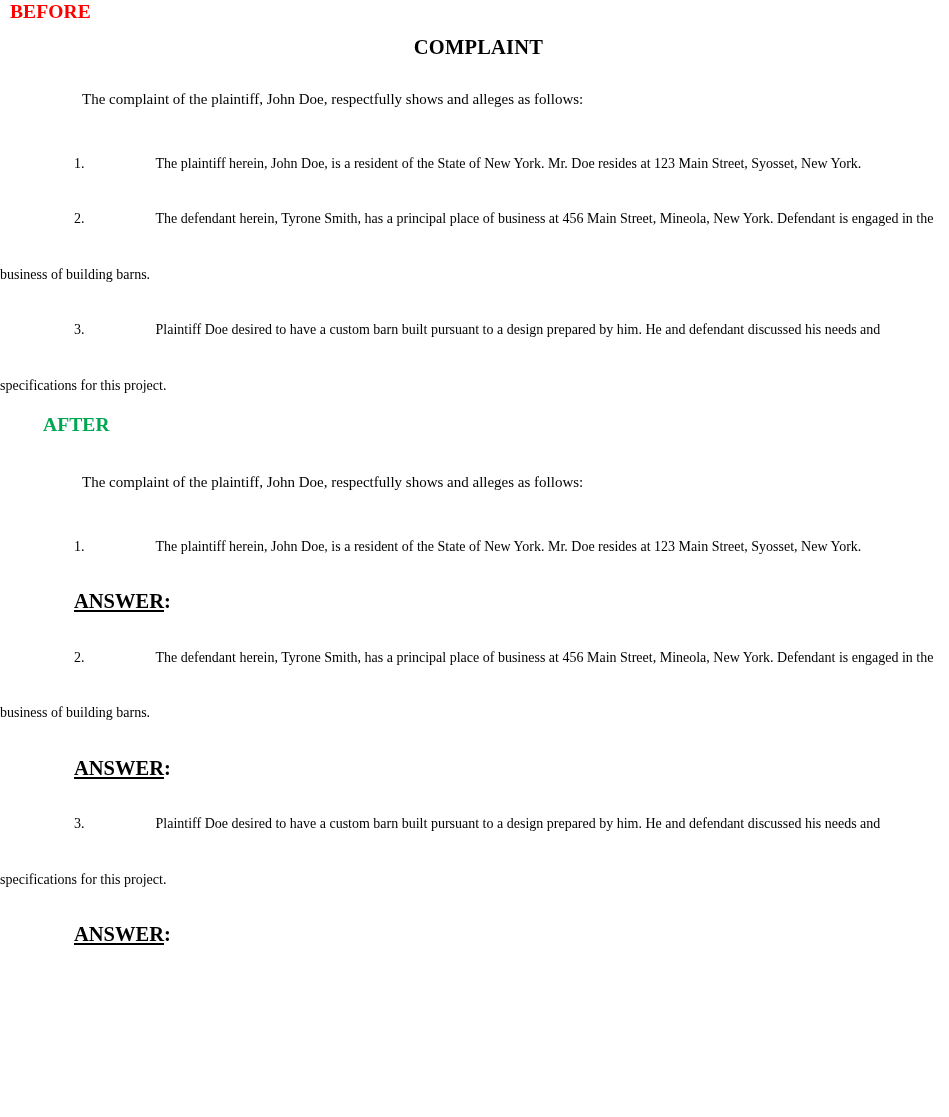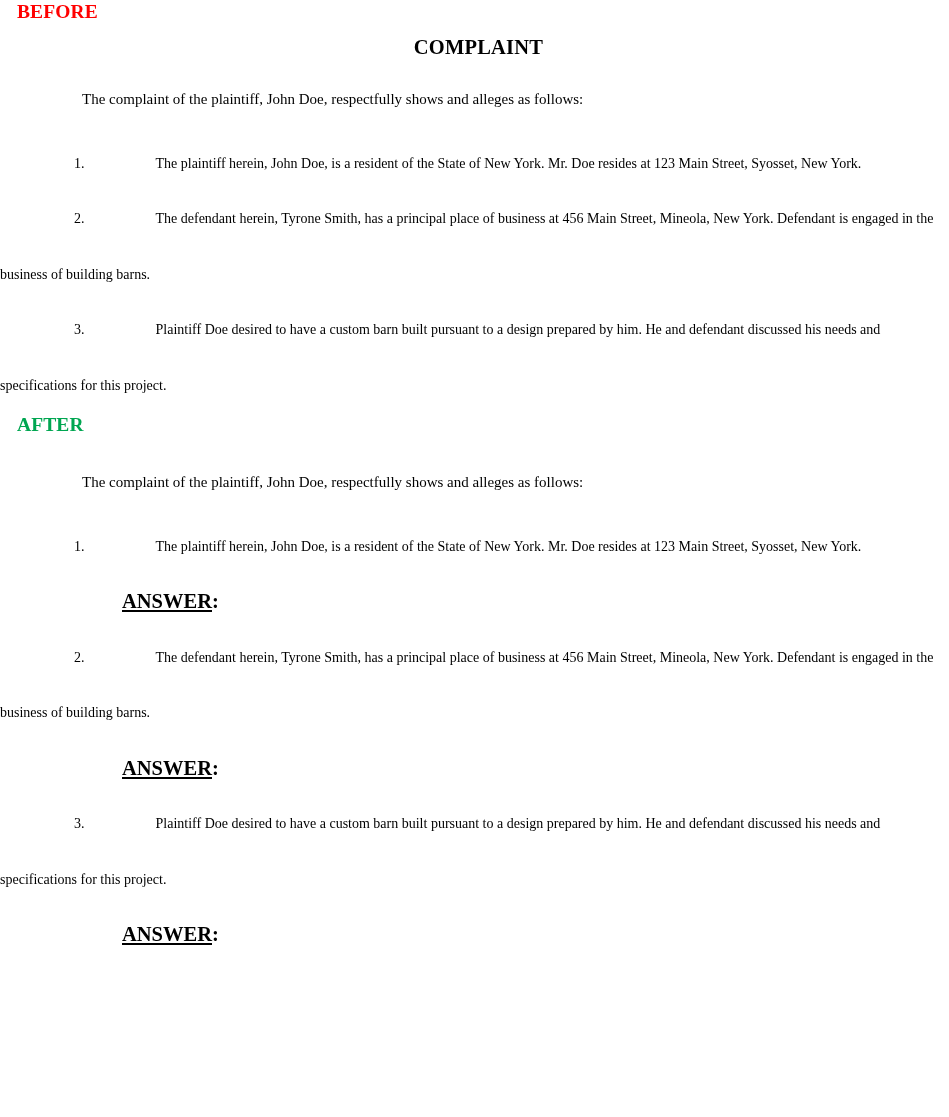--- a/index.html
+++ b/index.html
@@ -24,25 +24,25 @@
     box-sizing: border-box;
     overflow: hidden;
   }
 
   
   .marker {
     font-size: 19.5px;
     font-weight: bold;
     line-height: 24px;
     letter-spacing: 0.1px;
-    padding-left: 17px;
+    padding-left: 10px;
     margin: 0;
   }
   .marker-before { color: #ff0000; }
-  .marker-after  { color: #00a651; }
+  .marker-after  { color: #00a651; margin-left: 33px; }
 
   
   .doc-heading {
     font-size: 20.5px;
     font-weight: bold;
     text-align: center;
     line-height: 30px;
     margin: 0;
     letter-spacing: 0.2px;
     padding-left: 8px;
@@ -70,21 +70,20 @@
     width: 71px;
   }
 
   
   .answer-line {
     font-size: 20.5px;
     line-height: 55.5px;
     margin: 0;
     text-indent: 74px;
     font-weight: bold;
-    padding-left: 48px;
   }
   .answer-line .answer-word {
     text-decoration: underline;
     text-underline-offset: 2px;
   }
   .answer-line .answer-colon {
     text-decoration: none;
   }
 
   .spacer-sm { height: 8px; }

